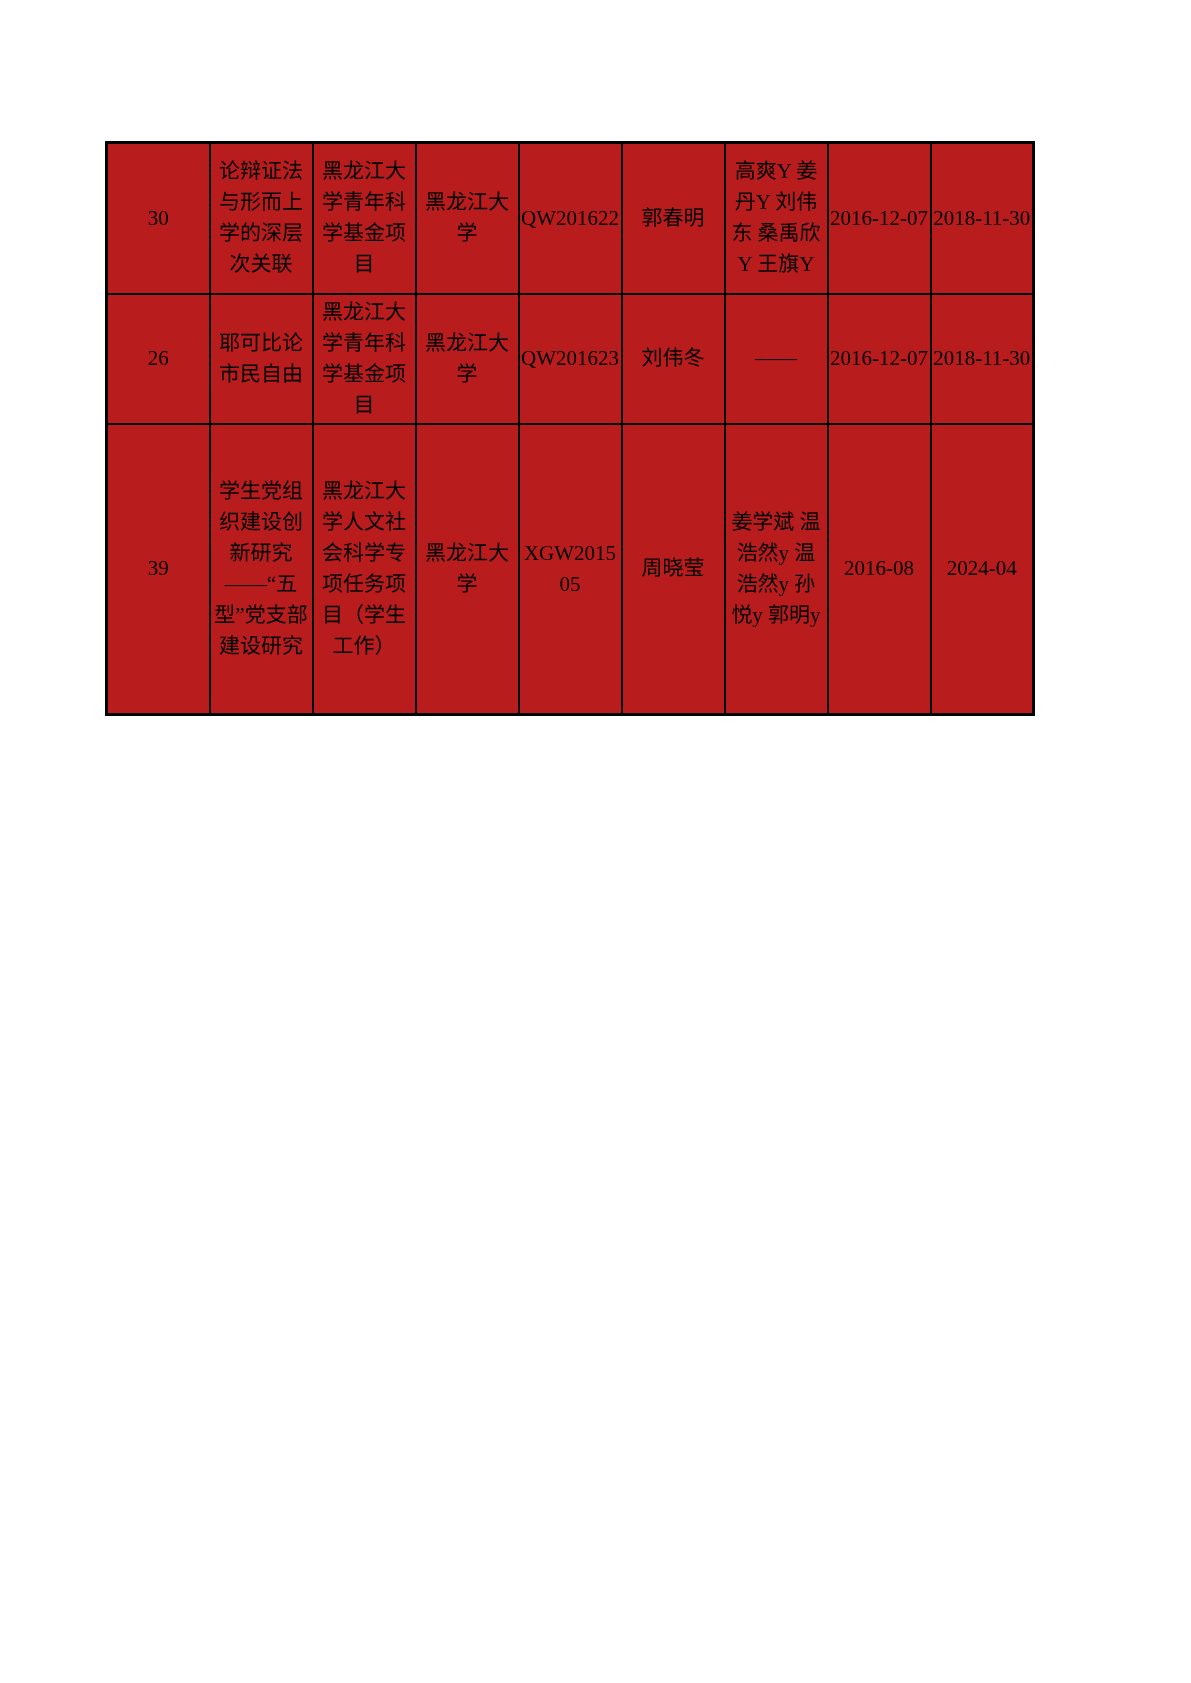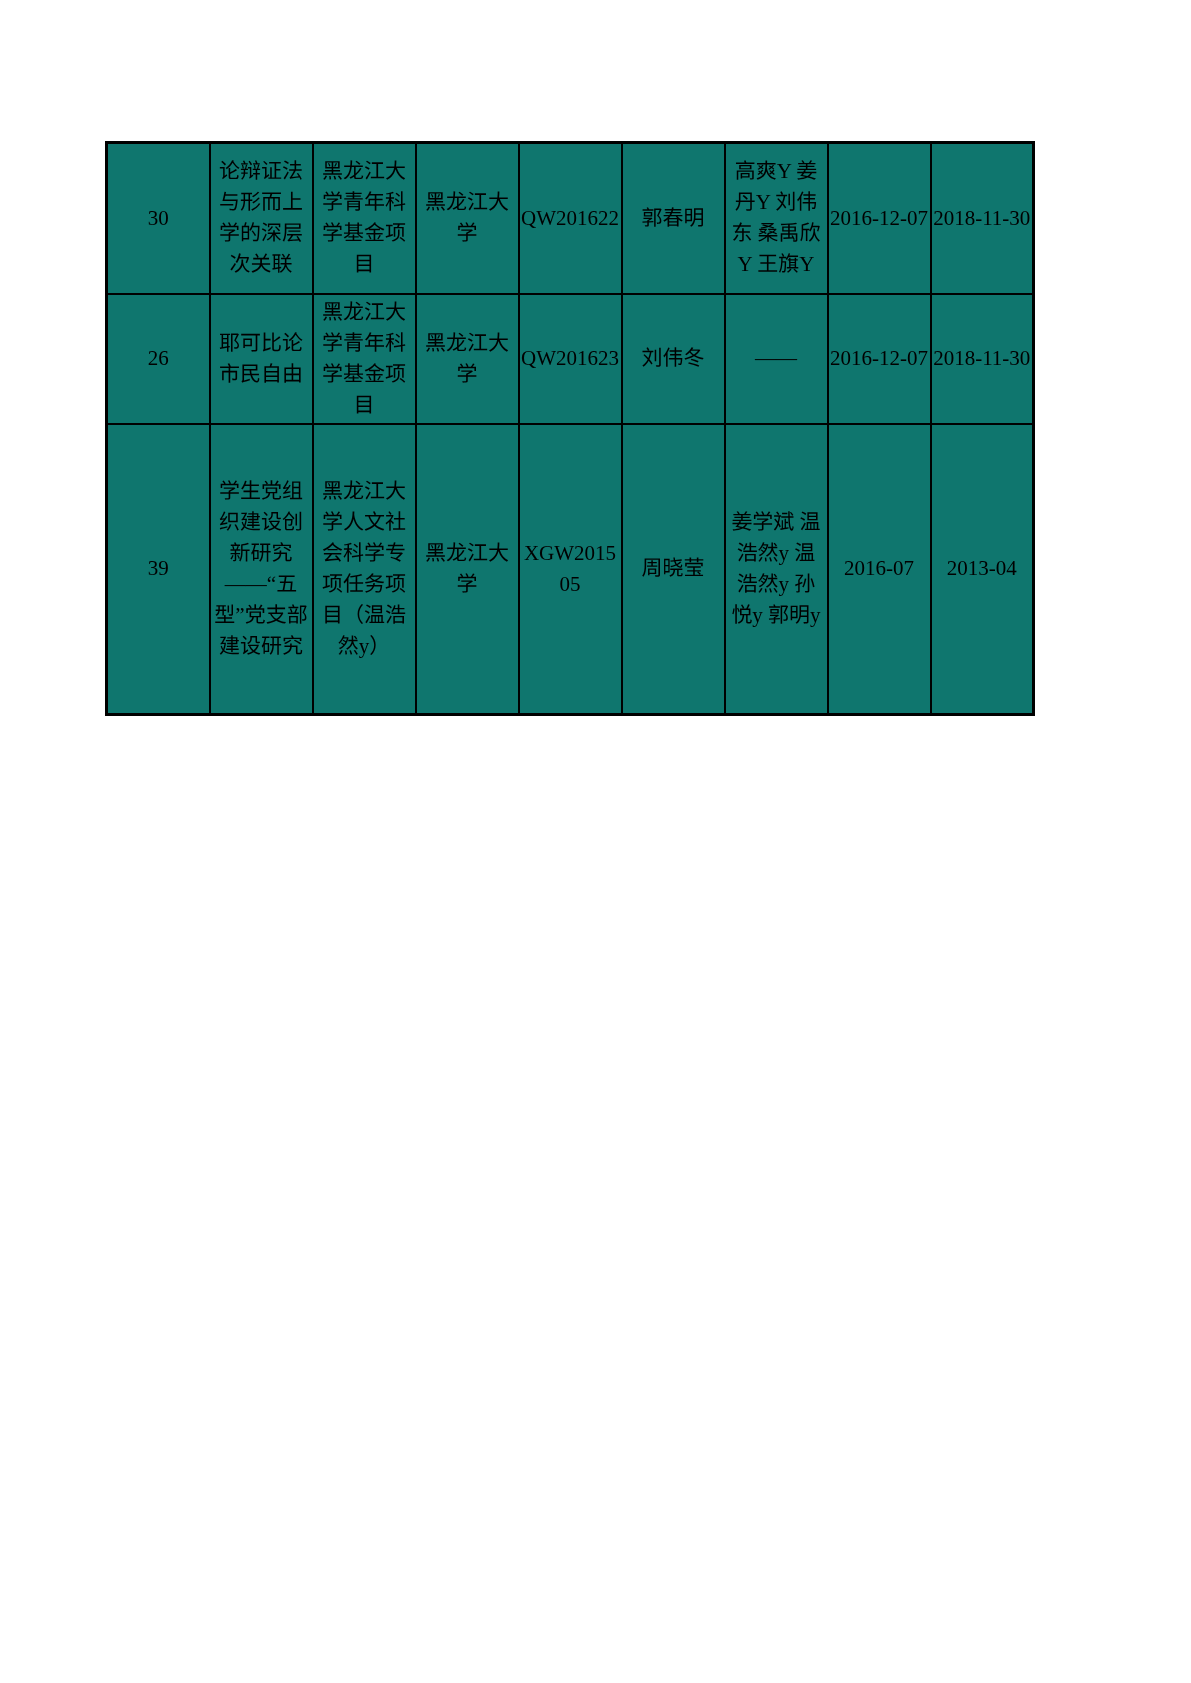--- a/index.html
+++ b/index.html
@@ -26,21 +26,21 @@
     border: 3px solid #000000;
   }
   table.projects td {
     border: 2px solid #000000;
     text-align: center;
     vertical-align: middle;
     font-size: 21px;
     line-height: 31px;
     padding: 0 1px;
     color: #000000;
-    background: #0f766e;
+    background: #b91c1c;
   }
   tr.row-0 { height: 151px; }
   tr.row-1 { height: 130px; }
   tr.row-2 { height: 291px; }
   td.code-cell { word-break: break-all; }
 </style>
 </head>
 <body>
 
 <div class="page">
@@ -75,23 +75,23 @@
         <td>黑龙江大学</td>
         <td class="code-cell">QW201623</td>
         <td>刘伟冬</td>
         <td>——</td>
         <td>2016-12-07</td>
         <td>2018-11-30</td>
       </tr>
       <tr class="row-2">
         <td>39</td>
         <td>学生党组织建设创新研究——“五型”党支部建设研究</td>
-        <td>黑龙江大学人文社会科学专项任务项目（温浩然y）</td>
+        <td>黑龙江大学人文社会科学专项任务项目（学生工作）</td>
         <td>黑龙江大学</td>
         <td class="code-cell">XGW201505</td>
         <td>周晓莹</td>
         <td>姜学斌 温浩然y 温浩然y 孙悦y 郭明y</td>
-        <td>2016-07</td>
-        <td>2013-04</td>
+        <td>2016-08</td>
+        <td>2024-04</td>
       </tr>
     </tbody>
   </table>
 </div>
 
 </body></html>

